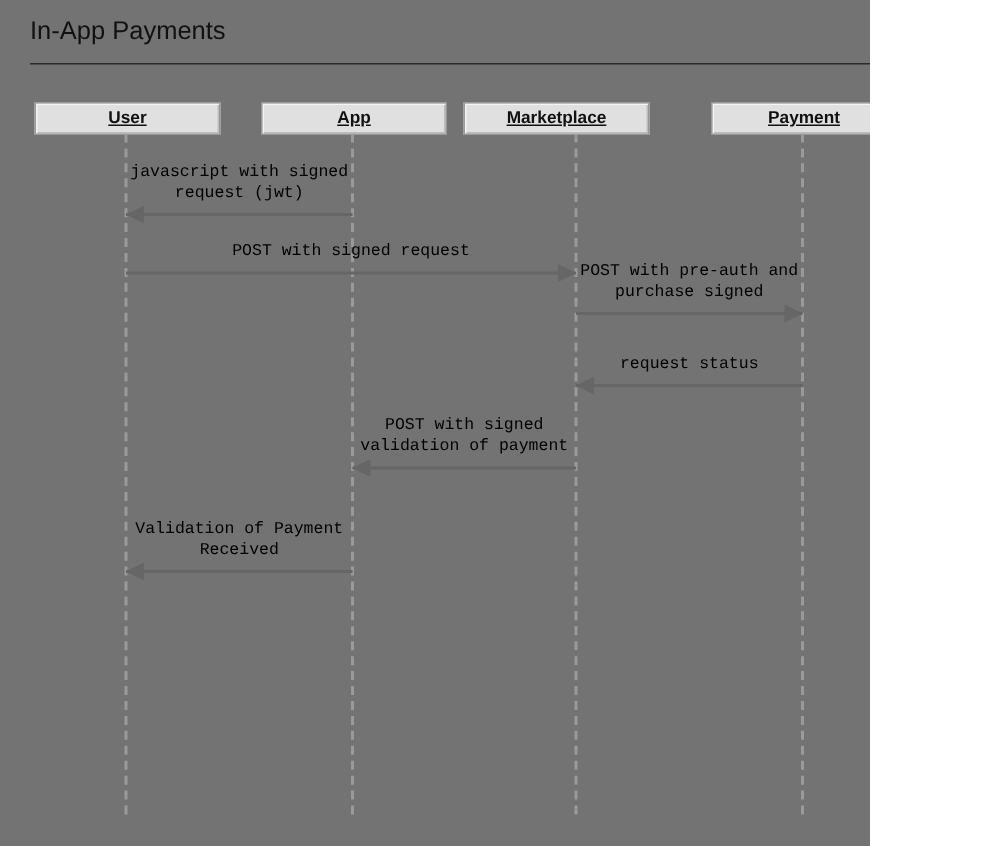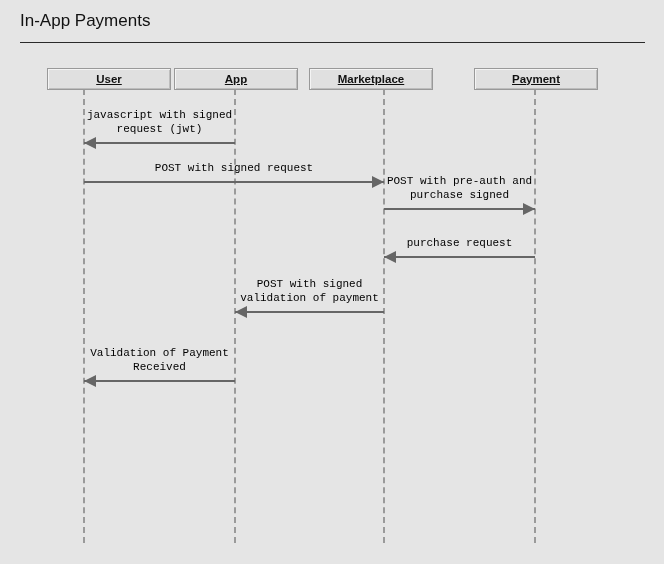--- a/index.html
+++ b/index.html
@@ -7,24 +7,24 @@
     margin: 0;
     padding: 0;
     background: #ffffff;
   }
   body {
     font-family: "Liberation Sans", sans-serif;
     color: #000000;
   }
   #canvas {
     position: relative;
-    width: 664px;
+    width: 580px;
     height: 564px;
     overflow: hidden;
-    background: #e5e5e5;
+    background: #737373;
   }
 
   
   .page-title {
     position: absolute;
     left: 20px;
     top: 10px;
     font-size: 17px;
     line-height: 22px;
     color: #111111;
@@ -116,21 +116,21 @@
 
   <div class="title-rule"></div>
 
   <div id="lifelines-layer">
       <div class="lifeline" style="left: 83px;"></div>
       <div class="lifeline" style="left: 234px;"></div>
       <div class="lifeline" style="left: 383px;"></div>
       <div class="lifeline" style="left: 534px;"></div>
     </div>
   <div id="actors-layer">
-      <div class="actor-box" style="left: 23px; margin-left: 24px;">
+      <div class="actor-box" style="left: 23px;">
         <span class="actor-label">User</span>
       </div>
       <div class="actor-box" style="left: 174px; align-items: center;">
         <span class="actor-label">App</span>
       </div>
       <div class="actor-box" style="left: 309px;">
         <span class="actor-label">Marketplace</span>
       </div>
       <div class="actor-box" style="left: 474px;">
         <span class="actor-label">Payment</span>
@@ -150,21 +150,21 @@
       </div>
       <div class="message" style="left: 384px; top: 208px; width: 151px;">
         <div class="msg-line" style="width: 151px;"></div>
         <div class="arrowhead right" style="left: 139px;"></div>
         <div class="msg-label" style="left: 0px; width: 151px;">POST with pre-auth and
 purchase signed</div>
       </div>
       <div class="message" style="left: 384px; top: 256px; width: 151px;">
         <div class="msg-line" style="width: 151px;"></div>
         <div class="arrowhead left" style="left: 0px;"></div>
-        <div class="msg-label" style="left: 0px; width: 151px;">purchase request</div>
+        <div class="msg-label" style="left: 0px; width: 151px;">request status</div>
       </div>
       <div class="message" style="left: 235px; top: 311px; width: 149px;">
         <div class="msg-line" style="width: 149px;"></div>
         <div class="arrowhead left" style="left: 0px;"></div>
         <div class="msg-label" style="left: 0px; width: 149px;">POST with signed
 validation of payment</div>
       </div>
       <div class="message" style="left: 84px; top: 380px; width: 151px;">
         <div class="msg-line" style="width: 151px;"></div>
         <div class="arrowhead left" style="left: 0px;"></div>

